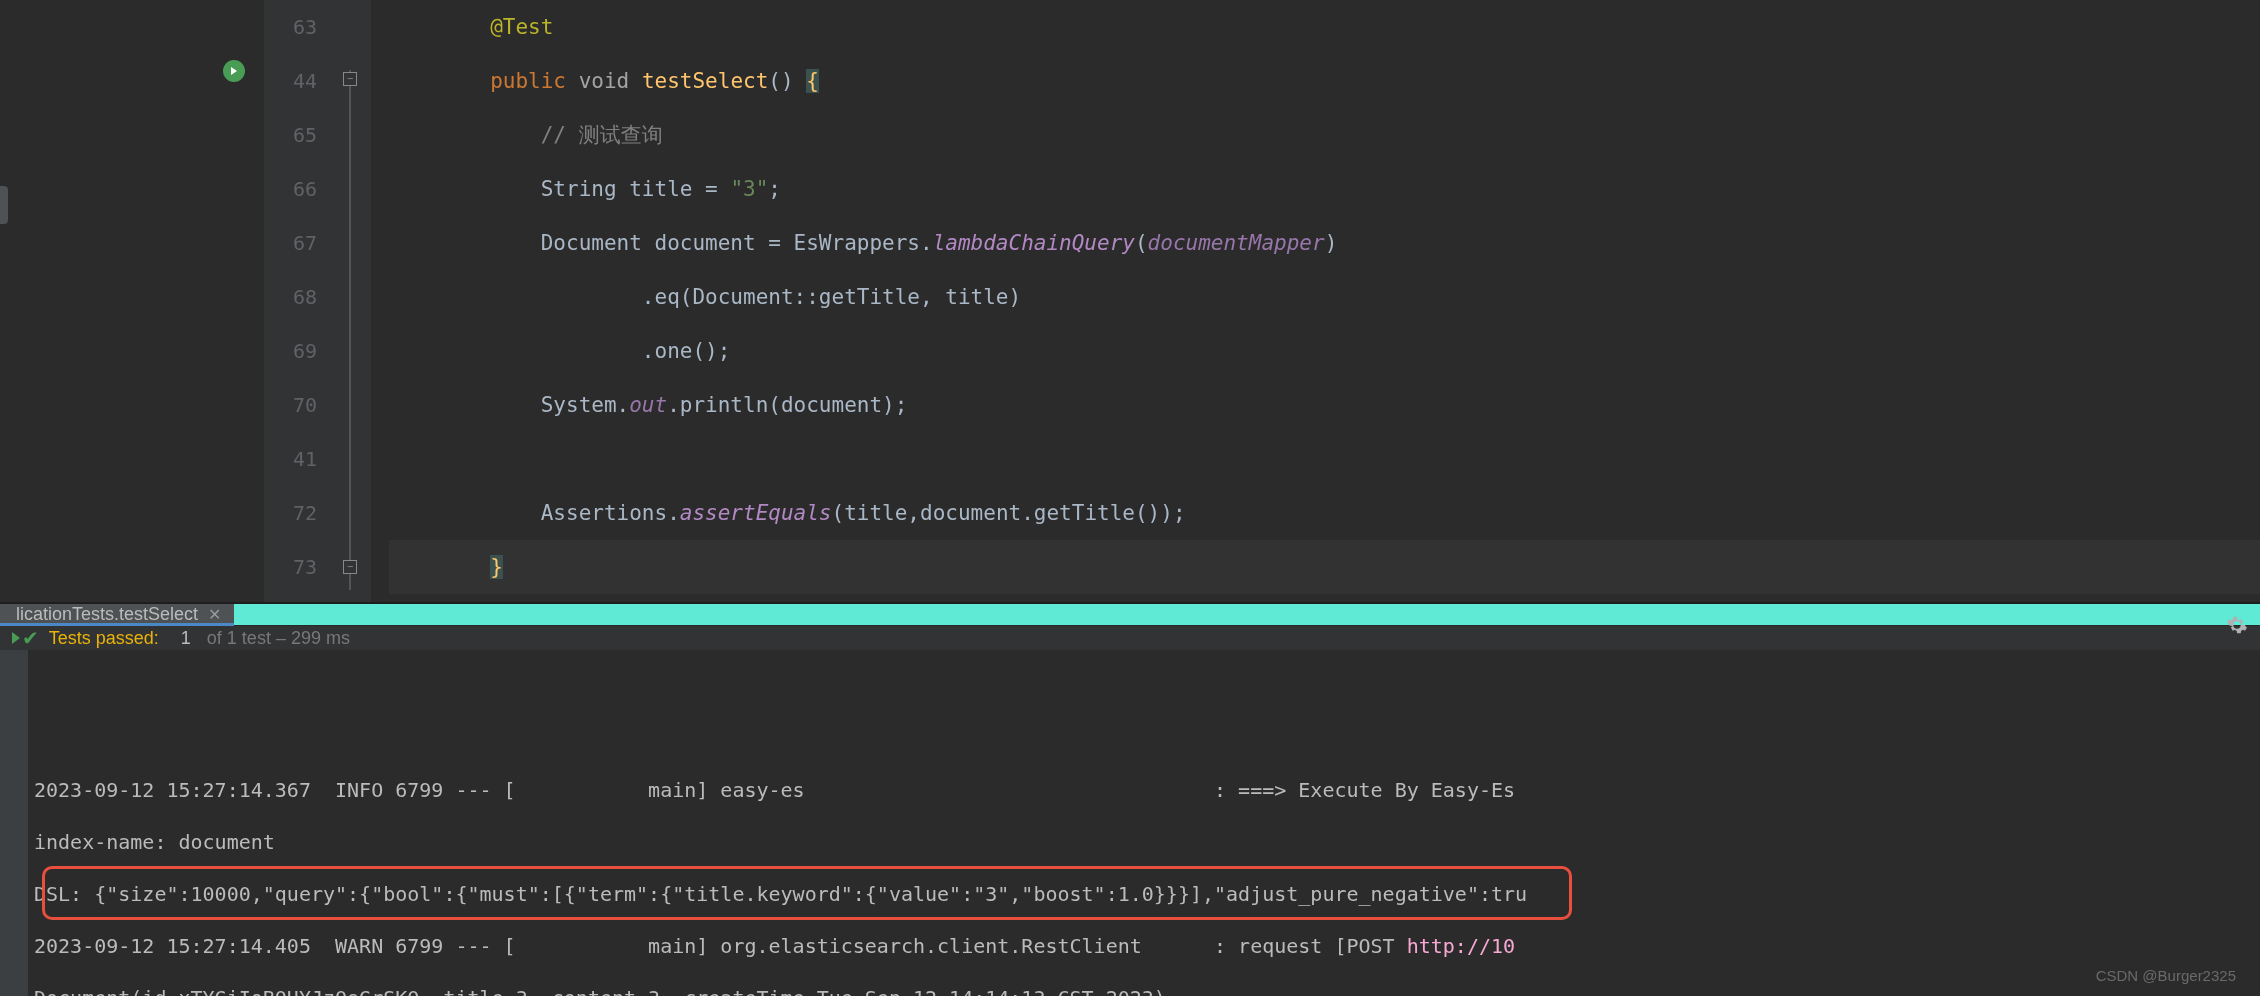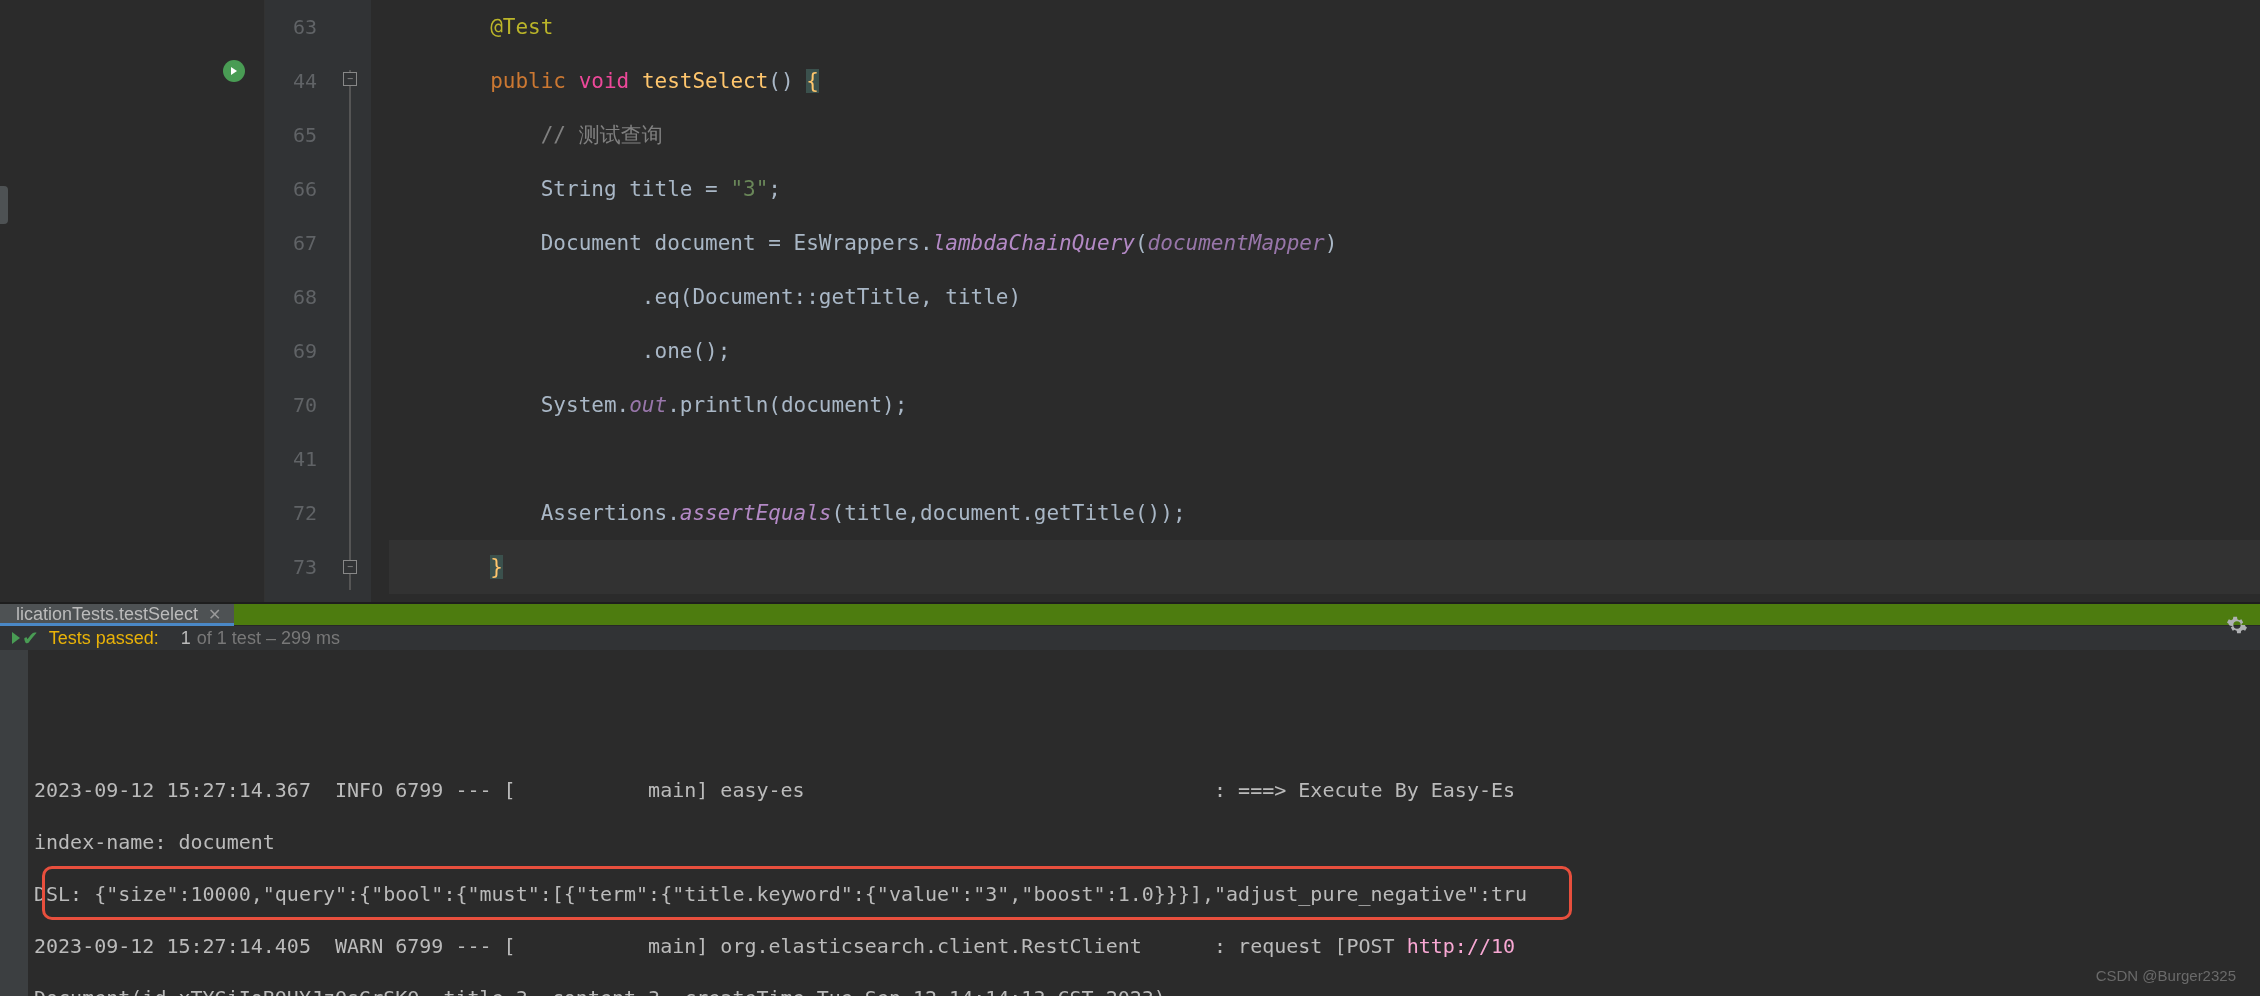--- a/index.html
+++ b/index.html
@@ -75,39 +75,39 @@
     .code-area {
       flex: 1;
       padding-left: 18px;
       font-size: 21px;
       line-height: 54px;
       white-space: pre;
     }
     .code-line { height: 54px; }
     .kw-annotation { color: #bbb529; }
     .kw-public { color: #cc7832; }
-    .kw-void { color: #ec4899; margin-top: 24px; }
+    .kw-void { color: #a3a3a3; margin-top: 24px; }
     .kw-method { color: #ffc66d; }
     .kw-static-method { color: #b389c5; font-style: italic; }
     .kw-string { color: #6a8759; }
     .kw-comment { color: #808080; }
     .kw-field { color: #9876aa; font-style: italic; }
     .brace-hl { background: #3b514d; color: #ffc66d; }
     .caret-line { background: #323232; }
     
     .bottom-panel {
       height: 394px;
       background: #2b2b2b;
       border-top: 2px solid #1e1e1e;
       display: flex;
       flex-direction: column;
     }
     .tab-bar {
       height: 42px;
-      background: #4d7c0f;
+      background: #5eead4;
       display: flex;
       align-items: center;
       border-bottom: 1px solid #282828;
       position: relative;
     }
     .tab {
       height: 100%;
       padding: 0 12px 0 16px;
       display: flex;
       align-items: center;
@@ -243,21 +243,21 @@
       <svg viewBox="0 0 24 24" fill="currentColor">
           <path d="M12 8a4 4 0 100 8 4 4 0 000-8zm9 4a7 7 0 01-.1 1.2l2 1.6-2 3.4-2.4-1a7 7 0 01-2 1.2l-.4 2.6h-4l-.4-2.6a7 7 0 01-2-1.2l-2.4 1-2-3.4 2-1.6A7 7 0 013 12a7 7 0 01.1-1.2l-2-1.6 2-3.4 2.4 1a7 7 0 012-1.2L8 3h4l.4 2.6a7 7 0 012 1.2l2.4-1 2 3.4-2 1.6c.1.4.2.8.2 1.2z"></path>
         </svg>
     </div>
   </div>
   <div class="status-bar">
     <span class="chev"></span>
     <span class="status-check">✔</span>
     <span class="status-passed">Tests passed:</span>
     <span class="status-count">1</span>
-    <span style="margin-left:6px">of 1 test – 299 ms</span>
+    <span style="margin-left:16px">of 1 test – 299 ms</span>
   </div>
   <div class="console-wrap">
     <div class="left-rail">
       <div class="side-tab-stub"></div>
     </div>
     <div class="console-area" id="console-out">
       <div>2023-09-12 15:27:14.367  INFO 6799 --- [           main] easy-es                                  : ===&gt; Execute By Easy-Es</div><div>index-name: document</div><div>DSL: {"size":10000,"query":{"bool":{"must":[{"term":{"title.keyword":{"value":"3","boost":1.0}}}],"adjust_pure_negative":tru</div><div>2023-09-12 15:27:14.405  WARN 6799 --- [           main] org.elasticsearch.client.RestClient      : request [POST <span class="console-link">http://10</span></div><div>Document(id=xTYGiIoBOUYJzQsGrSKQ, title=3, content=3, createTime=Tue Sep 12 14:14:13 CST 2023)</div><div class="highlight-box" style="left:14px; top:216px; width:1530px; height:54px;"></div>
     </div>
   </div>
 </div>

